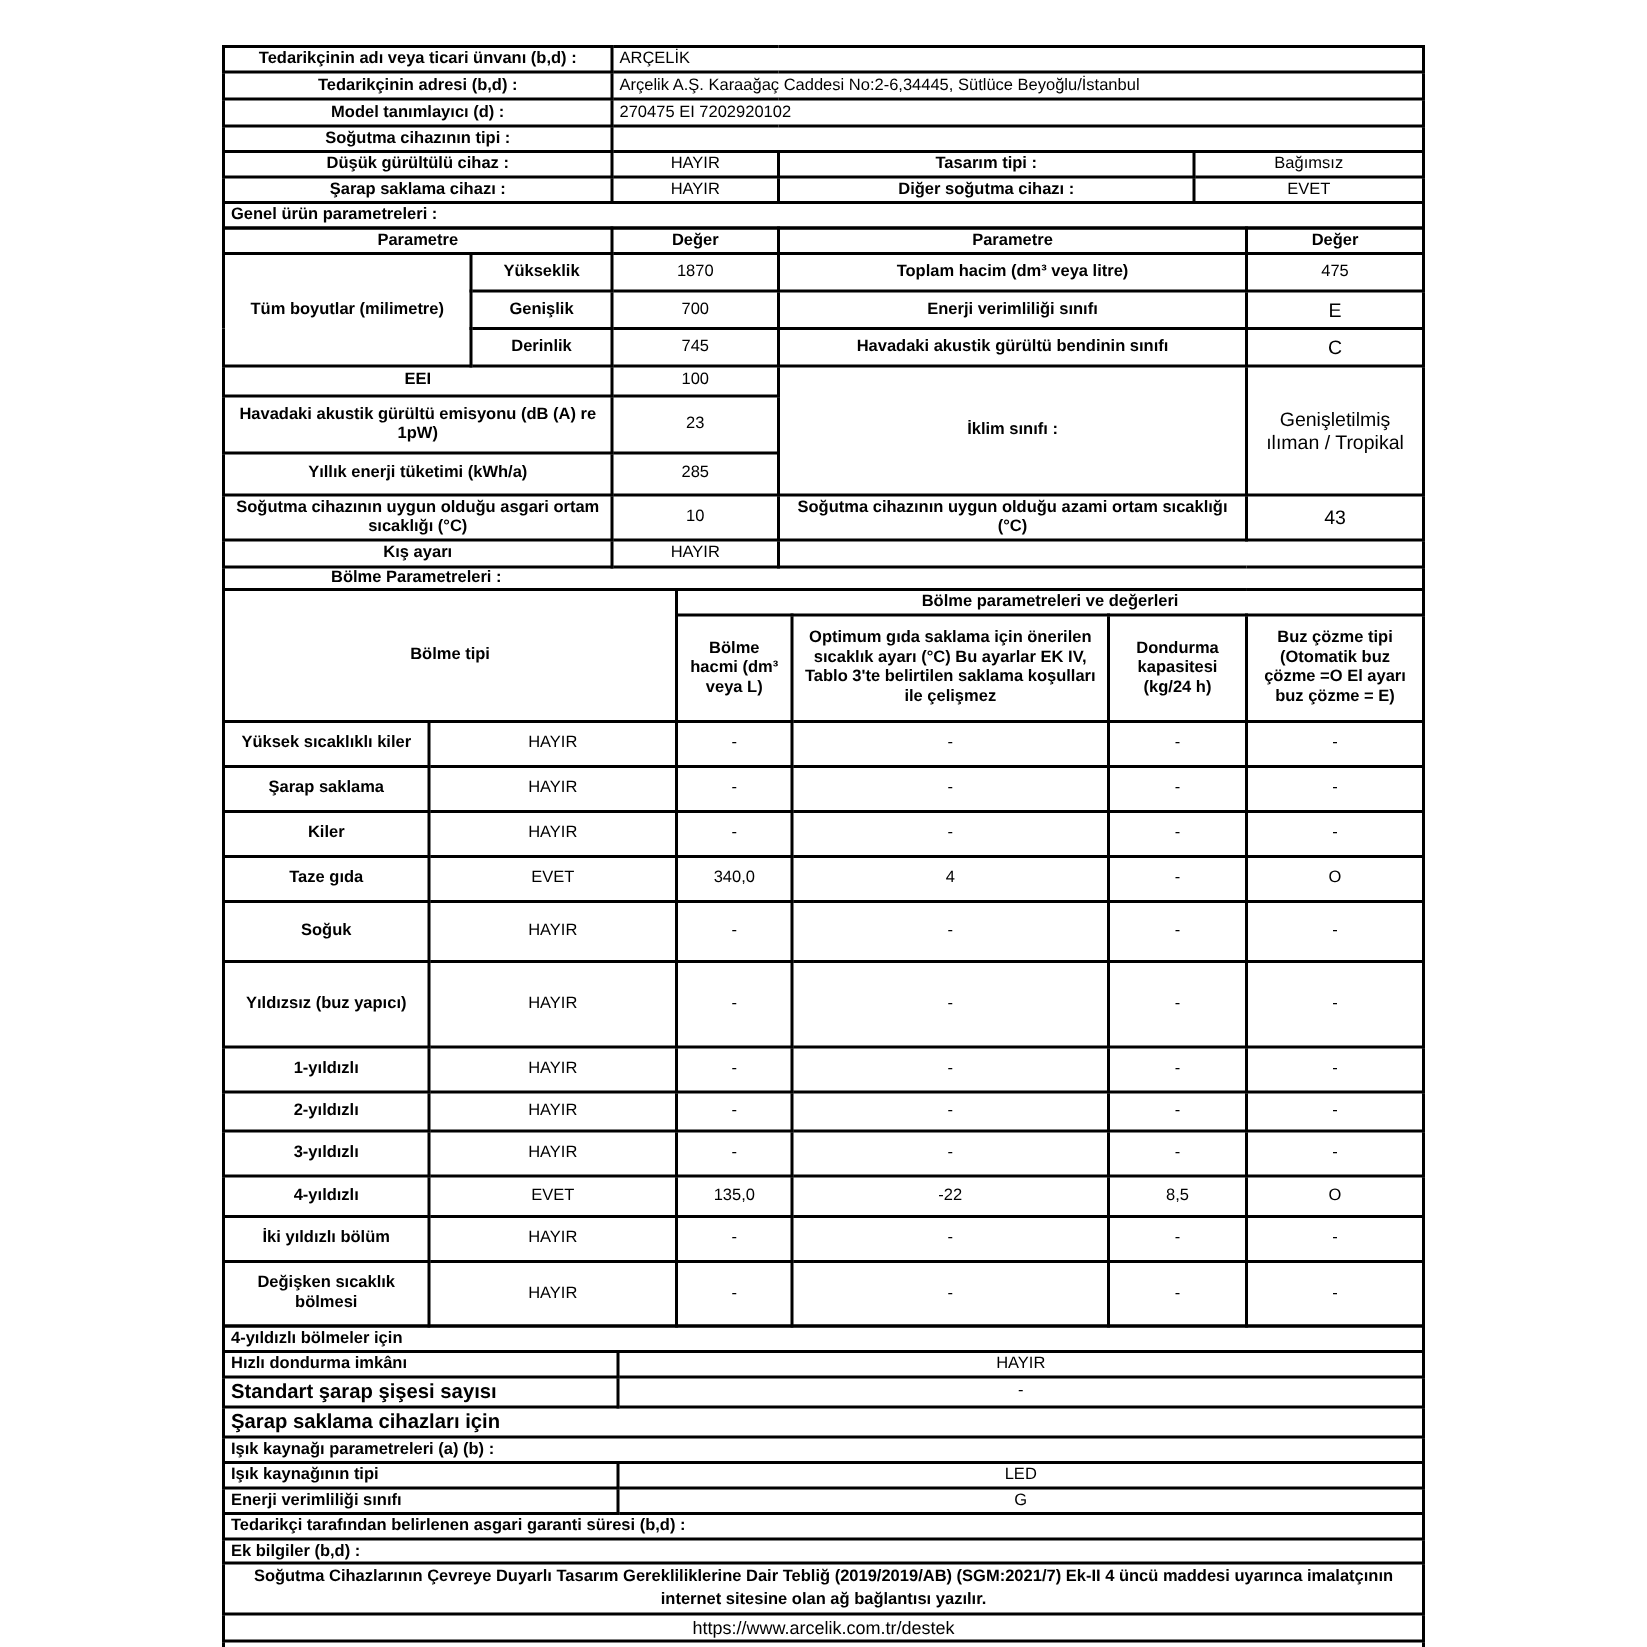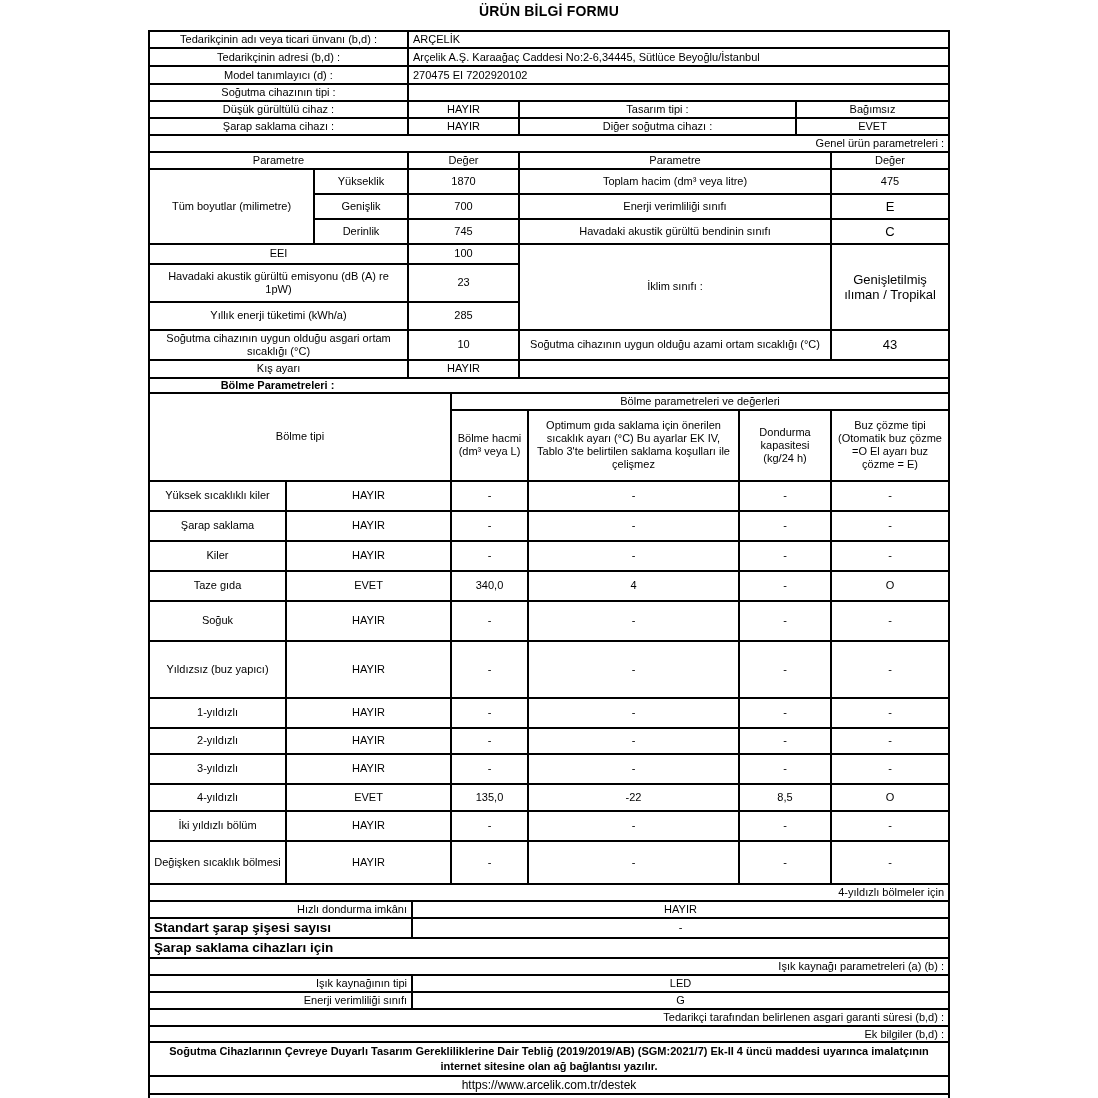--- a/index.html
+++ b/index.html
@@ -6,35 +6,34 @@
   .page { position:relative; width:1098px; height:1098px; background:#fff;
           font-family:"Liberation Sans", sans-serif; color:#000; overflow:hidden; }
   .title { position:absolute; top:3px; left:0; width:100%; text-align:center;
            font-weight:bold; font-size:14px; letter-spacing:0.2px; }
   .form { position:absolute; left:148px; top:30px; width:800px; }
   table.t { border-collapse:collapse; table-layout:fixed; width:800px; }
   .form table.t + table.t { margin-top:-2px; }
   td { border:2px solid #000; text-align:center; vertical-align:middle;
        font-size:11px; padding:1px 4px; line-height:1.18; overflow:hidden;
        word-wrap:break-word; }
-  .b  { font-weight:normal; }
+  .b  { font-weight:bold; }
   .l  { text-align:left; }
   .md { font-size:13px; }
-  .sec { font-weight:normal; text-align:right; }
+  .sec { font-weight:bold; text-align:left; }
   .bigsec { font-weight:bold; text-align:left; font-size:13.5px; }
   .notice { font-weight:bold; font-size:11px; line-height:1.35; }
   .url { font-size:12px; }
   .footnote { font-weight:bold; font-size:7.6px; line-height:1.3; text-align:center; padding:2px 6px; }
   .centerspan { display:inline-block; width:255px; text-align:center; font-weight:bold; }
 </style>
 </head>
 <body>
 
 <div class="page">
-  <div class="title">ÜRÜN BİLGİ FORMU</div>
 
   <div class="form">
 
     <table class="t">
       <colgroup>
           <col style="width:259px">
           <col style="width:111px">
           <col style="width:277px">
           <col style="width:153px">
         </colgroup>

